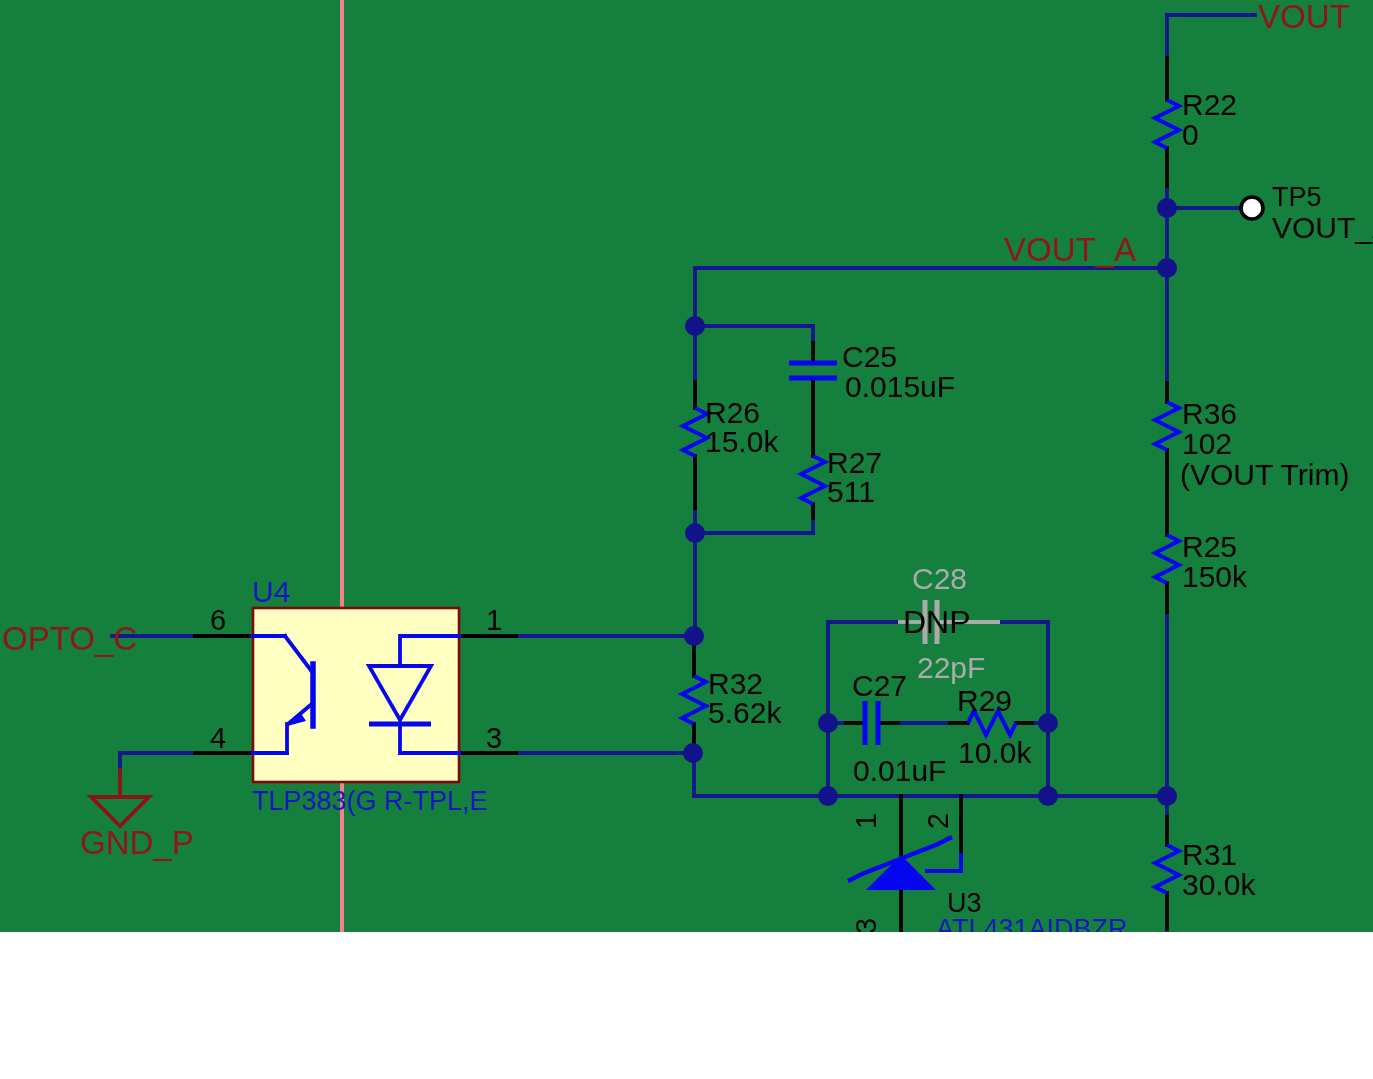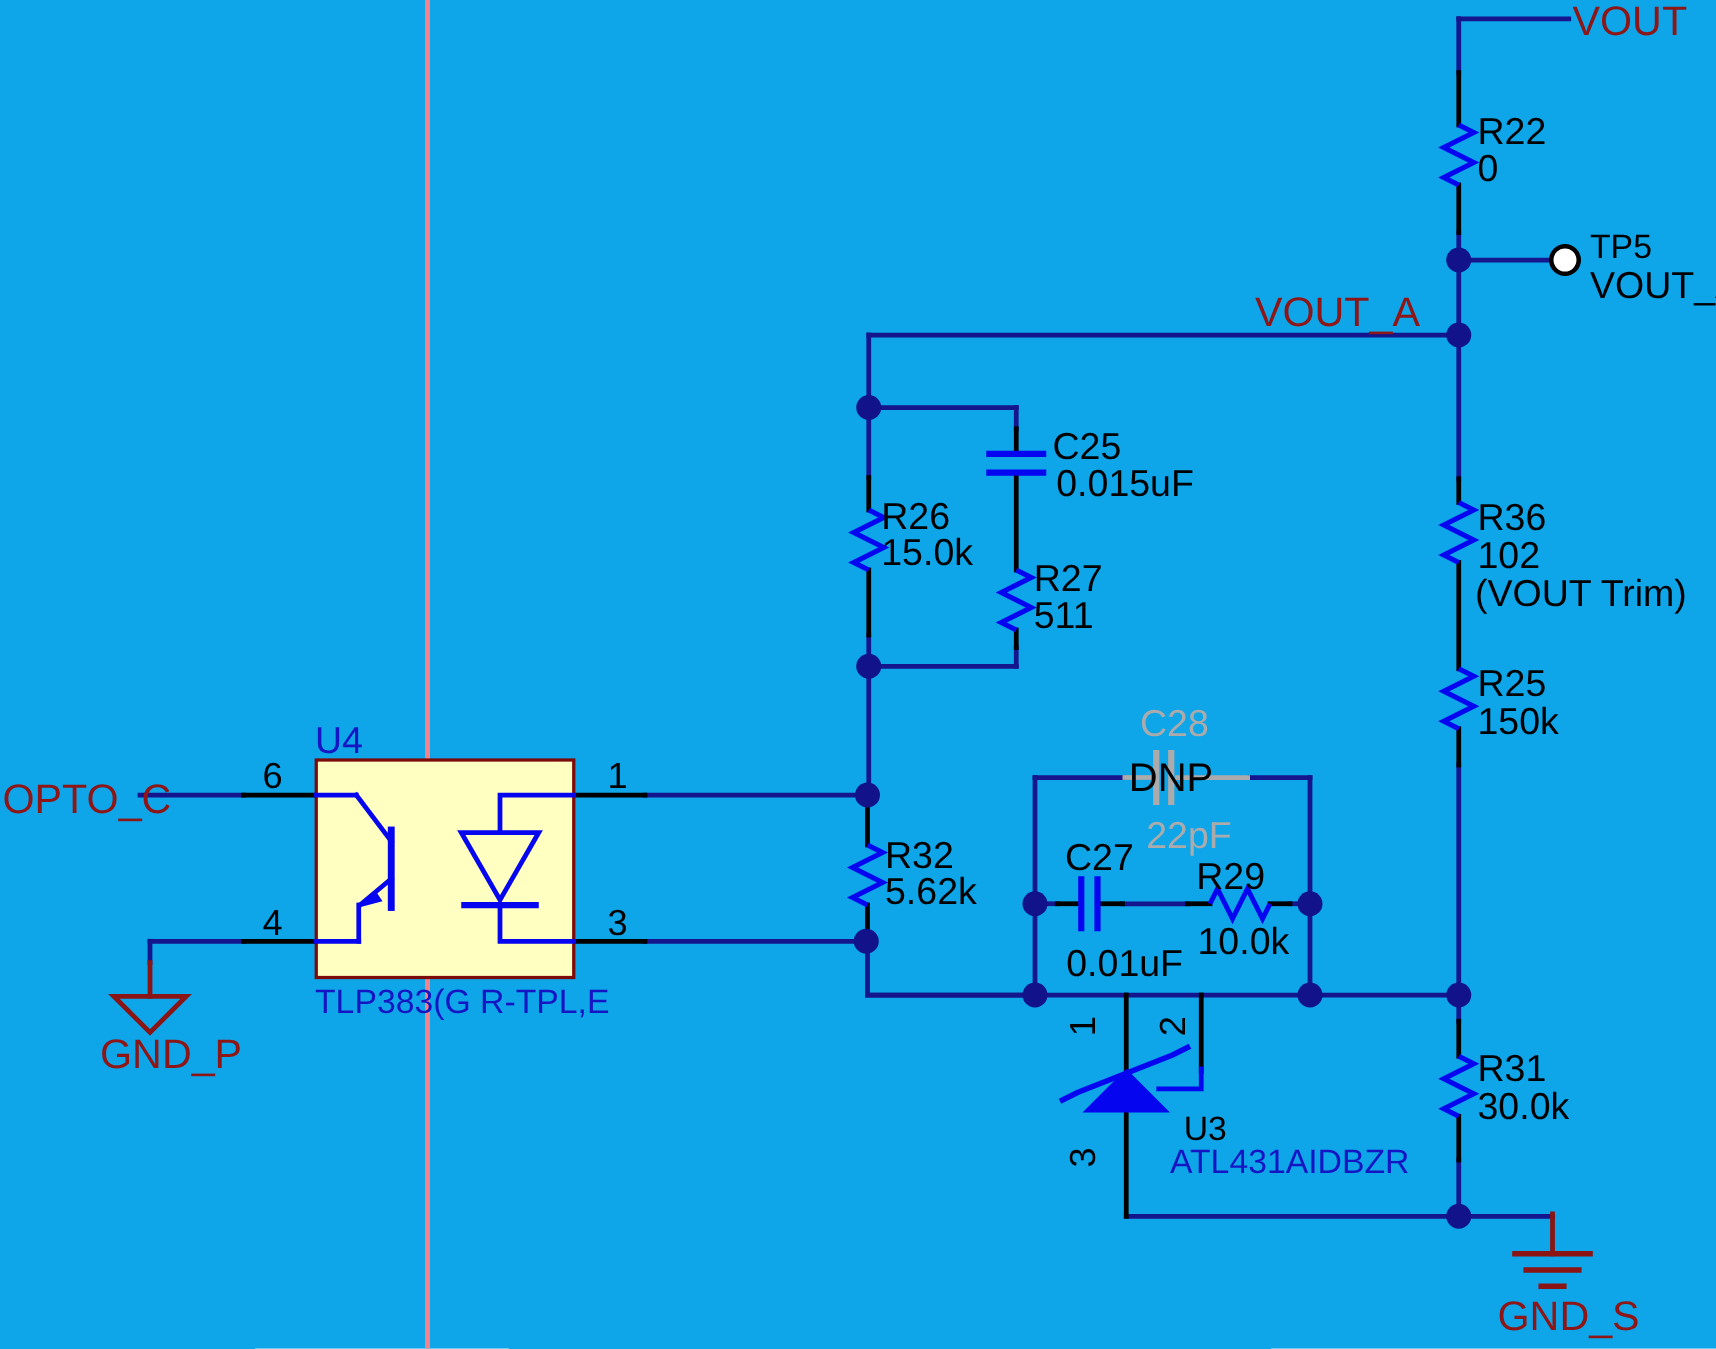--- a/index.html
+++ b/index.html
@@ -1,17 +1,17 @@
 <!DOCTYPE html>
 <html><head>
 <meta charset="utf-8">
 <style>
   html,body { margin:0; padding:0; background:#ffffff; }
   .canvas {
-    position:relative; width:1373px; height:1079px; background:#0ea5e9;
+    position:relative; width:1373px; height:932px; background:#15803d;
     font-family:"Liberation Sans", sans-serif; overflow:hidden;
   }
   svg { position:absolute; left:0; top:0; }
   svg text { font-family:"Liberation Sans", sans-serif; fill:#000000; font-size:30px; }
   .w   { stroke:#15158D; stroke-width:3.8; fill:none; stroke-linecap:square; }
   .wk  { stroke:#000000; stroke-width:3.8; fill:none; stroke-linecap:square; }
   .rz  { stroke:#0505F0; stroke-width:4;   fill:none; stroke-linejoin:miter; }
   .cs  { stroke:#0505F0; stroke-width:3.8; fill:none; stroke-linecap:square; }
   .cp  { stroke:#0505F0; stroke-width:5;   fill:none; }
   .gy  { stroke:#ABABAB; stroke-width:3.8; fill:none; }

